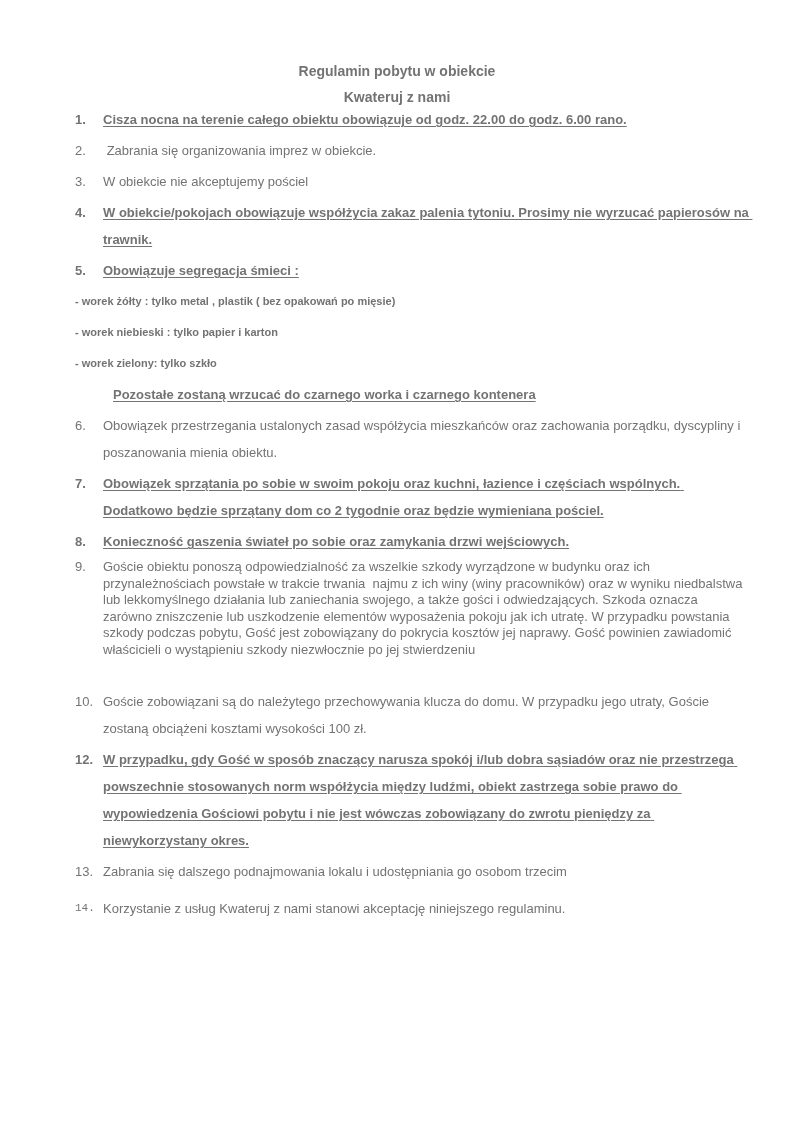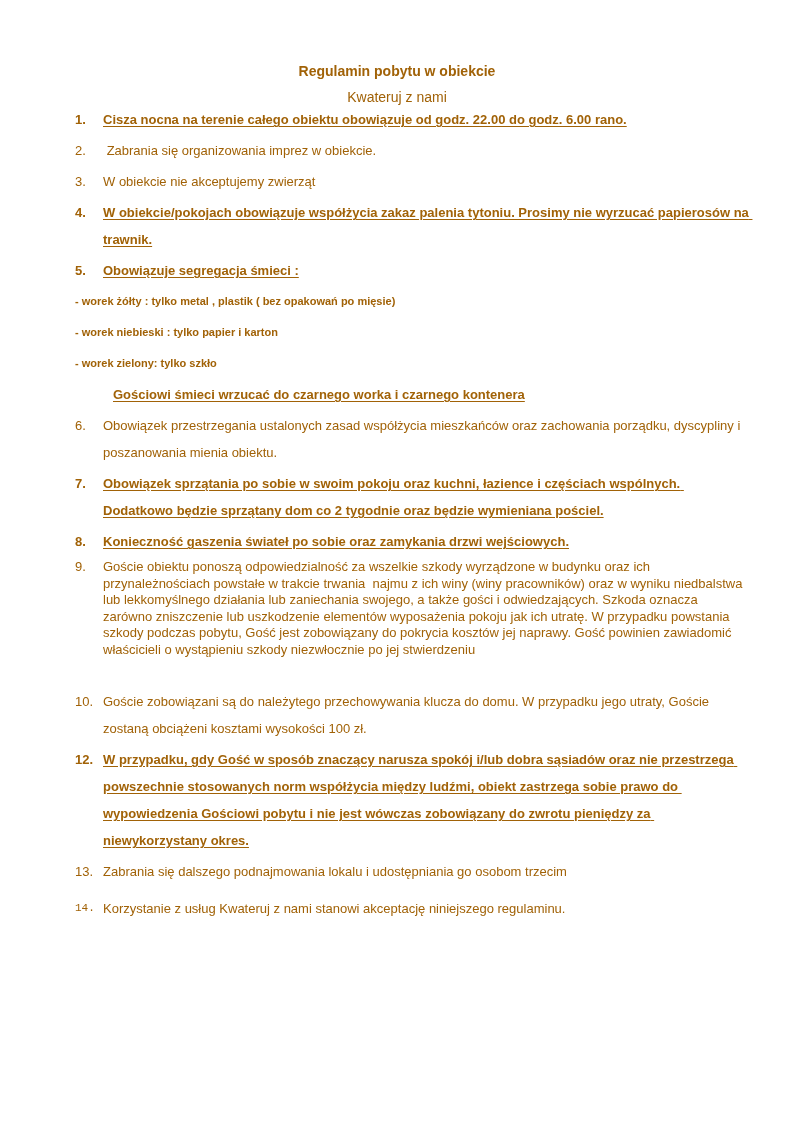--- a/index.html
+++ b/index.html
@@ -4,38 +4,38 @@
 <title>Regulamin pobytu w obiekcie</title>
 <style>
   html, body { margin: 0; padding: 0; background: #ffffff; }
   .page {
     position: relative;
     width: 794px;
     height: 1122px;
     box-sizing: border-box;
     padding: 62px 45px 30px 75px;
     background: #ffffff;
-    color: #a16207;
+    color: #737373;
     font-family: "Liberation Sans", sans-serif;
     overflow: hidden;
   }
   .center-block {
     margin-left: -75px;
     margin-right: -45px;
     text-align: center;
   }
   .doc-title {
     font-size: 14px;
     font-weight: bold;
     line-height: 18px;
     margin-bottom: 8px;
   }
   .doc-subtitle {
     font-size: 14px;
-    font-weight: normal;
+    font-weight: bold;
     line-height: 18px;
   }
   .doc-contact {
     font-size: 14px;
     font-weight: bold;
     line-height: 18px;
     margin-top: 16px;
     margin-bottom: 26px;
   }
   .item {
@@ -85,39 +85,39 @@
     <span class="txt u">Cisza nocna na terenie całego obiektu obowiązuje od godz. 22.00 do godz. 6.00 rano.</span>
   </div>
 
   <div class="item">
     <span class="num">2.</span>
     <span class="txt"> Zabrania się organizowania imprez w obiekcie.</span>
   </div>
 
   <div class="item">
     <span class="num">3.</span>
-    <span class="txt">W obiekcie nie akceptujemy zwierząt</span>
+    <span class="txt">W obiekcie nie akceptujemy pościel</span>
   </div>
 
   <div class="item emph">
     <span class="num">4.</span>
     <span class="txt u">W obiekcie/pokojach obowiązuje współżycia zakaz palenia tytoniu. Prosimy nie wyrzucać papierosów na trawnik.</span>
   </div>
 
   <div class="item emph">
     <span class="num">5.</span>
     <span class="txt u">Obowiązuje segregacja śmieci :</span>
   </div>
 
   <div class="waste-line">- worek żółty : tylko metal , plastik ( bez opakowań po mięsie)</div>
   <div class="waste-line">- worek niebieski : tylko papier i karton</div>
   <div class="waste-line">- worek zielony: tylko szkło</div>
 
   <div class="waste-note-row">
-    <span class="u">Gościowi śmieci wrzucać do czarnego worka i czarnego kontenera</span>
+    <span class="u">Pozostałe zostaną wrzucać do czarnego worka i czarnego kontenera</span>
   </div>
 
   <div class="item">
     <span class="num">6.</span>
     <span class="txt">Obowiązek przestrzegania ustalonych zasad współżycia mieszkańców oraz zachowania porządku, dyscypliny i poszanowania mienia obiektu.</span>
   </div>
 
   <div class="item emph">
     <span class="num">7.</span>
     <span class="txt u">Obowiązek sprzątania po sobie w swoim pokoju oraz kuchni, łazience i częściach wspólnych. Dodatkowo będzie sprzątany dom co 2 tygodnie oraz będzie wymieniana pościel.</span>

